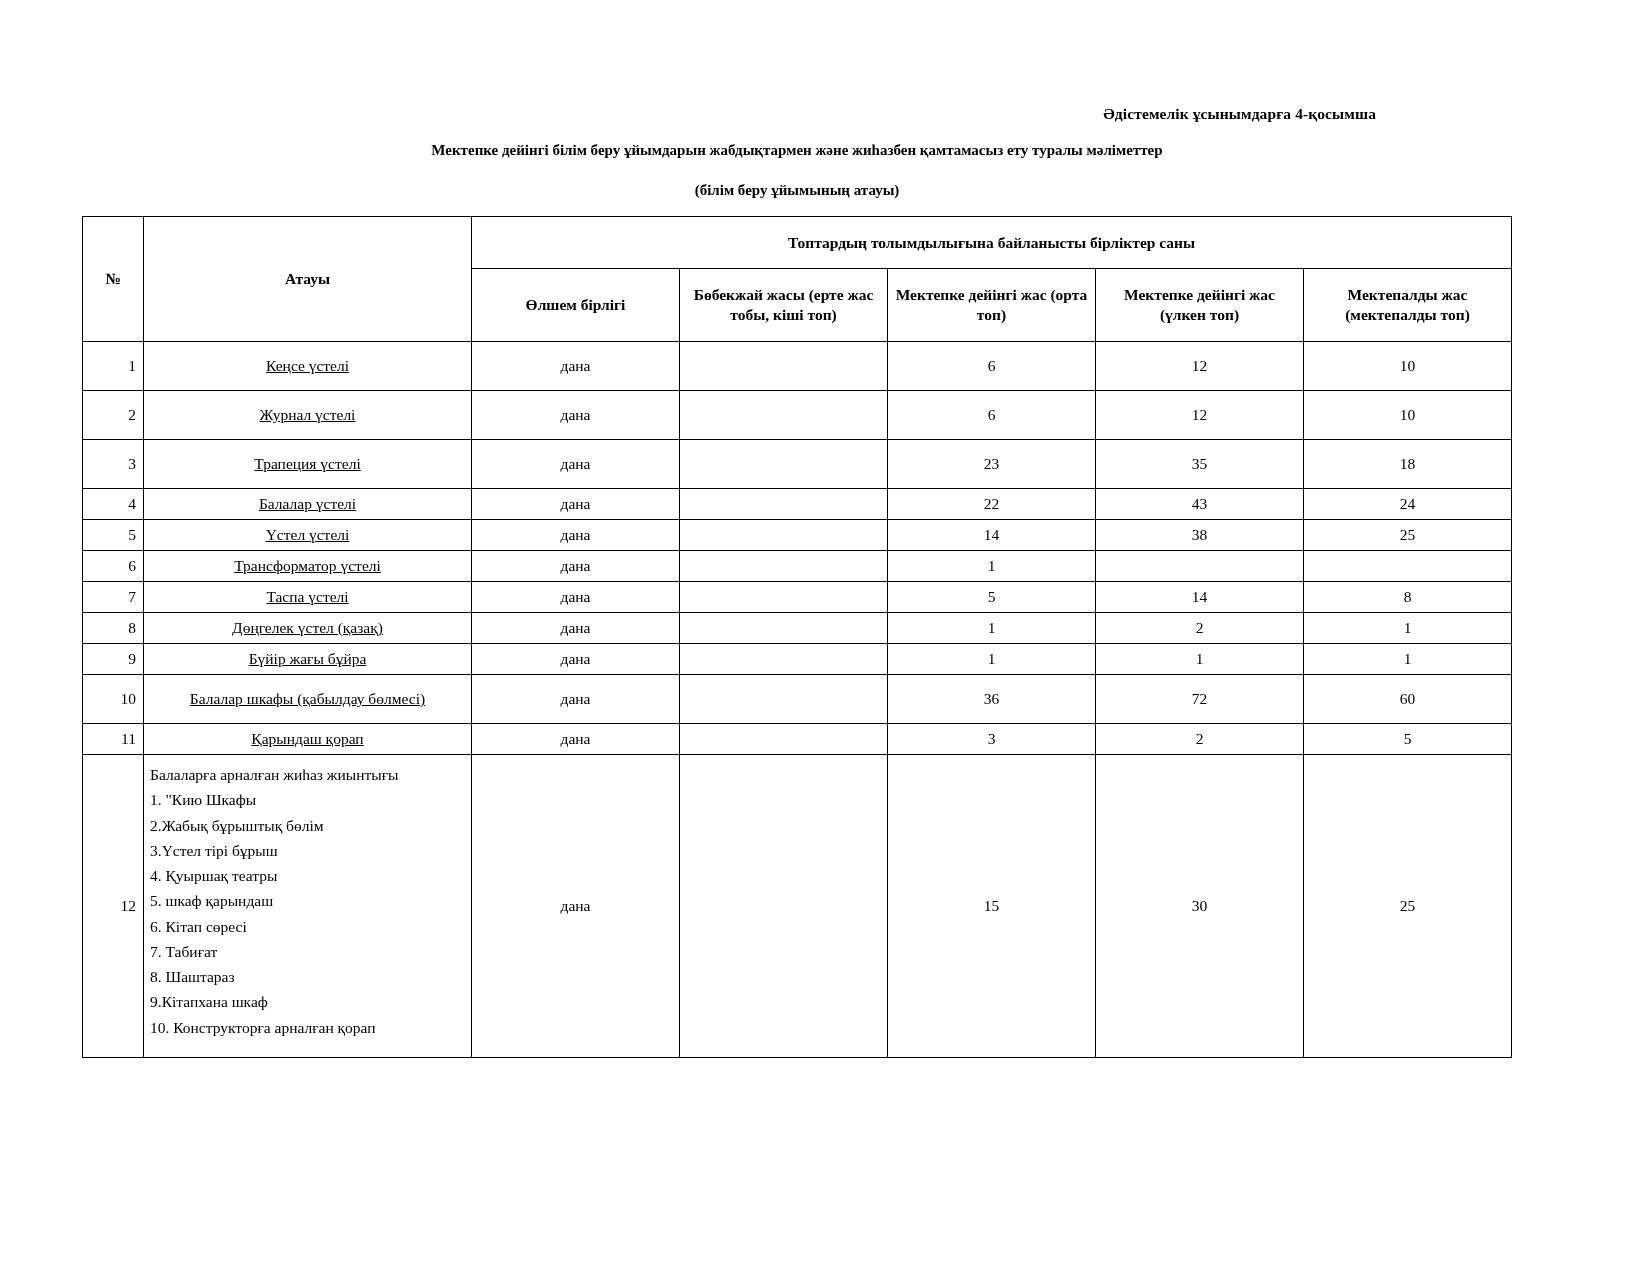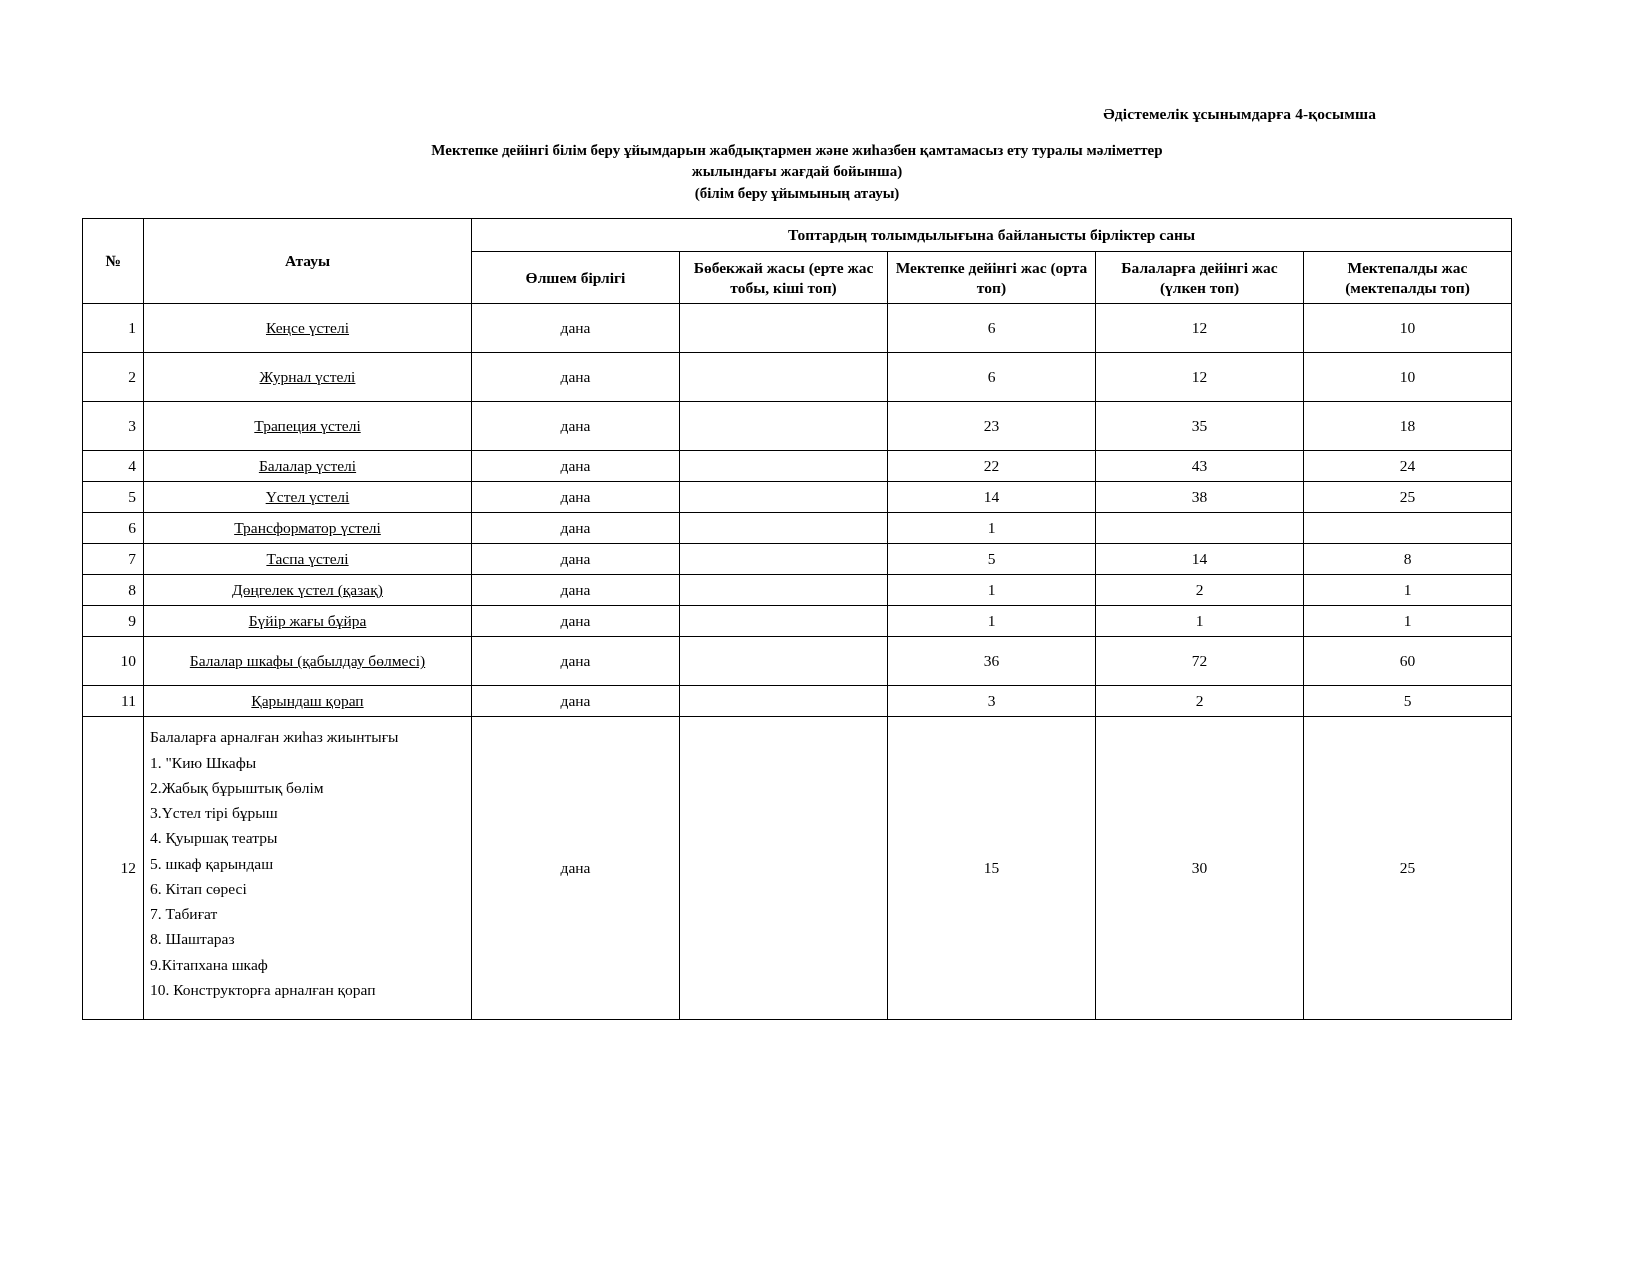--- a/index.html
+++ b/index.html
@@ -33,38 +33,38 @@
     margin-top: 17px;
     text-align: center;
     font-weight: bold;
     font-size: 15px;
     line-height: 1.42;
     padding: 0 120px;
   }
   .title-line1 { display: block; }
   .title-line2 { display: block; }
   .title-line3 { display: block; }
-  .title-line4 { display: block; }
+  .title-line4 { display: block; margin-top: 19px; }
   .spacer-gap { display: inline-block; width: 52px; }
 
   table.main {
     border-collapse: collapse;
     margin: 14px auto 0 auto;
     width: 1430px;
     table-layout: fixed;
   }
   table.main td, table.main th {
     border: 1px solid #000000;
     font-size: 15.5px;
     vertical-align: middle;
   }
   thead th {
     font-weight: bold;
     text-align: center;
-    padding: 6px 6px;
+    padding: 16px 6px;
     line-height: 1.28;
   }
   .th-no { width: 48px; }
   .th-name { width: 315px; }
   .th-unit { width: 115px; }
   .th-grp { width: 212px; margin-top: 16px; }
   .th-grp-wide { width: 290px; }
 
   tbody td { padding: 5px 6px; }
   td.c-no {
@@ -101,36 +101,35 @@
 </style>
 </head>
 <body>
 
 <div class="page">
 
   <div class="appendix-line">Әдістемелік ұсынымдарға 4-қосымша</div>
 
   <div class="title-block">
     <span class="title-line1">Мектепке дейінгі білім беру ұйымдарын жабдықтармен және жиһазбен қамтамасыз ету туралы мәліметтер</span>
-    <span class="title-line3">жылындағы жағдай бойынша)</span>
     <span class="title-line4">(білім беру ұйымының атауы)</span>
   </div>
 
   <table class="main">
     <thead>
       <tr>
         <th class="th-no" rowspan="2">№</th>
         <th class="th-name" rowspan="2">Атауы</th>
         <th class="hdr-span" colspan="5">Топтардың толымдылығына байланысты бірліктер саны</th>
       </tr>
       <tr>
         <th class="th-unit">Өлшем бірлігі</th>
         <th class="th-grp">Бөбекжай жасы (ерте жас тобы, кіші топ)</th>
         <th class="th-grp">Мектепке дейінгі жас (орта топ)</th>
-        <th class="th-grp">Балаларға дейінгі жас (үлкен топ)</th>
+        <th class="th-grp">Мектепке дейінгі жас (үлкен топ)</th>
         <th class="th-grp-wide">Мектепалды жас (мектепалды топ)</th>
       </tr>
     </thead>
     <tbody>
 
       <tr class="row-tall">
         <td class="c-no">1</td>
         <td class="c-name">Кеңсе үстелі</td>
         <td class="c-unit">дана</td>
         <td class="c-val"></td>

